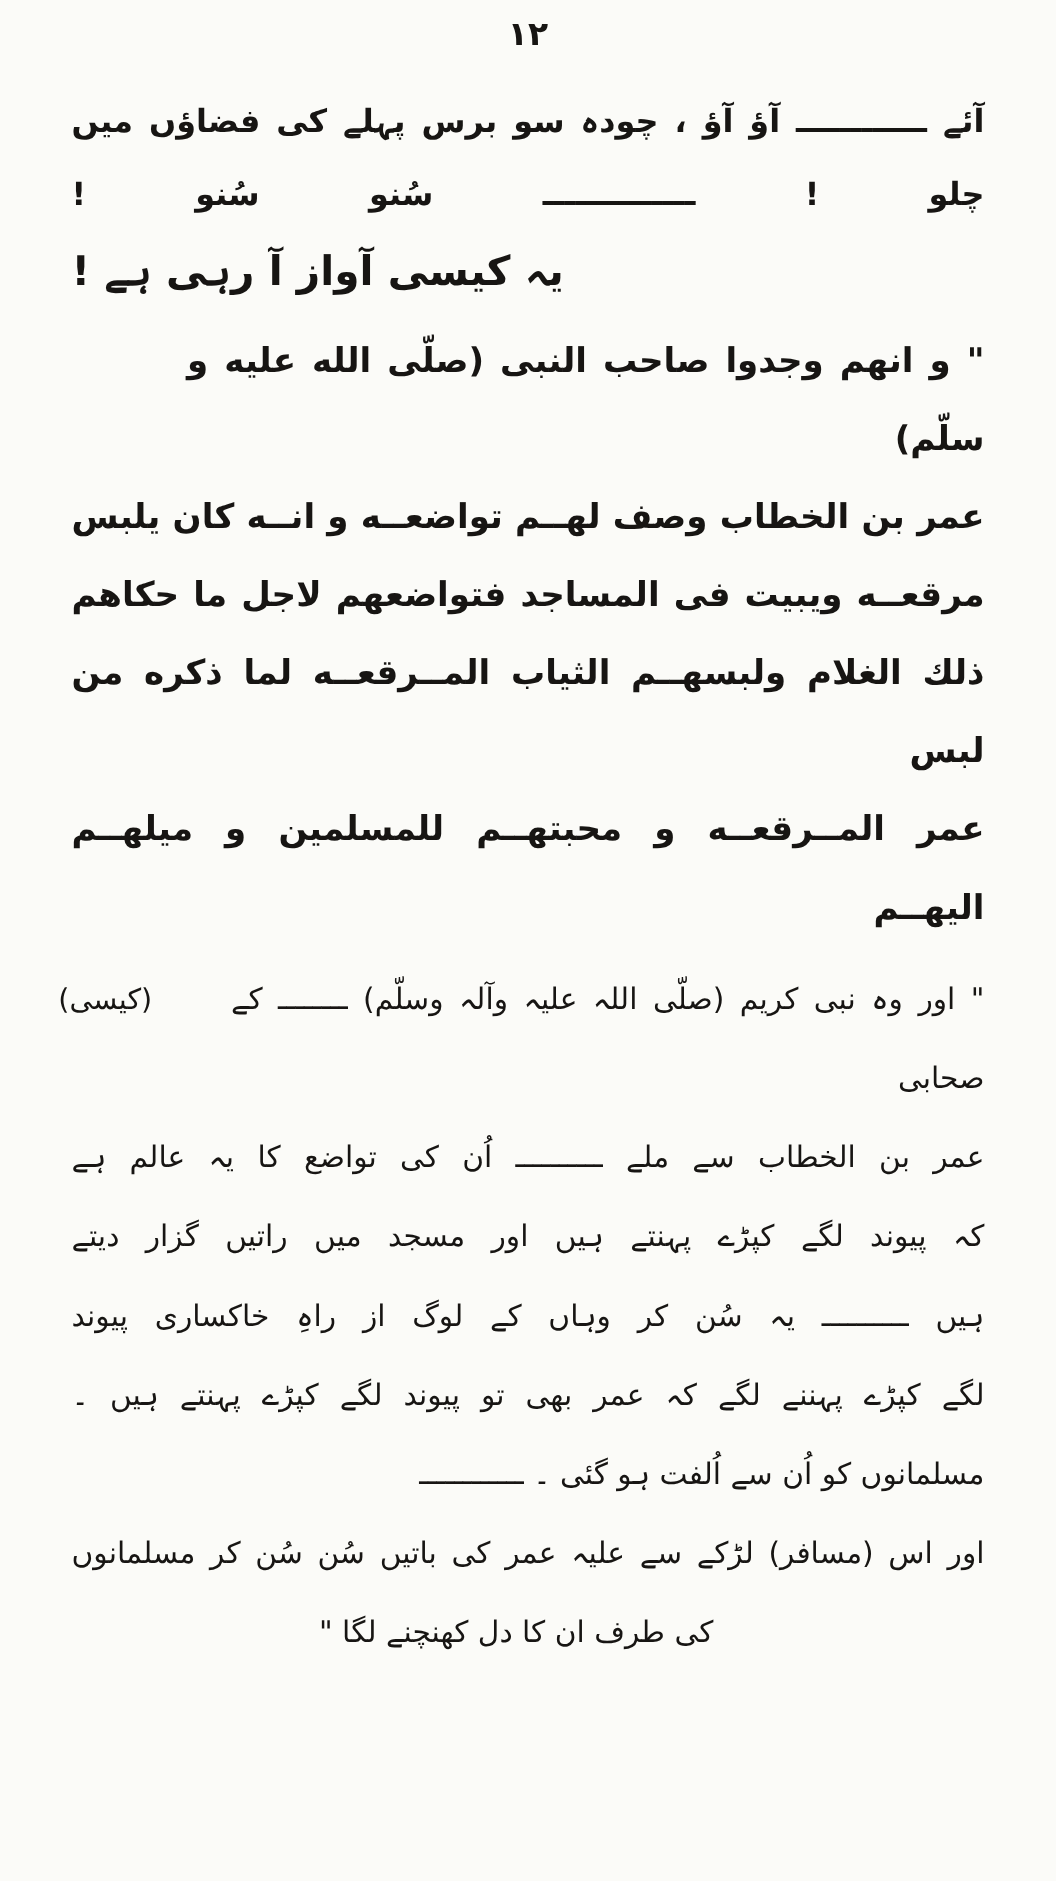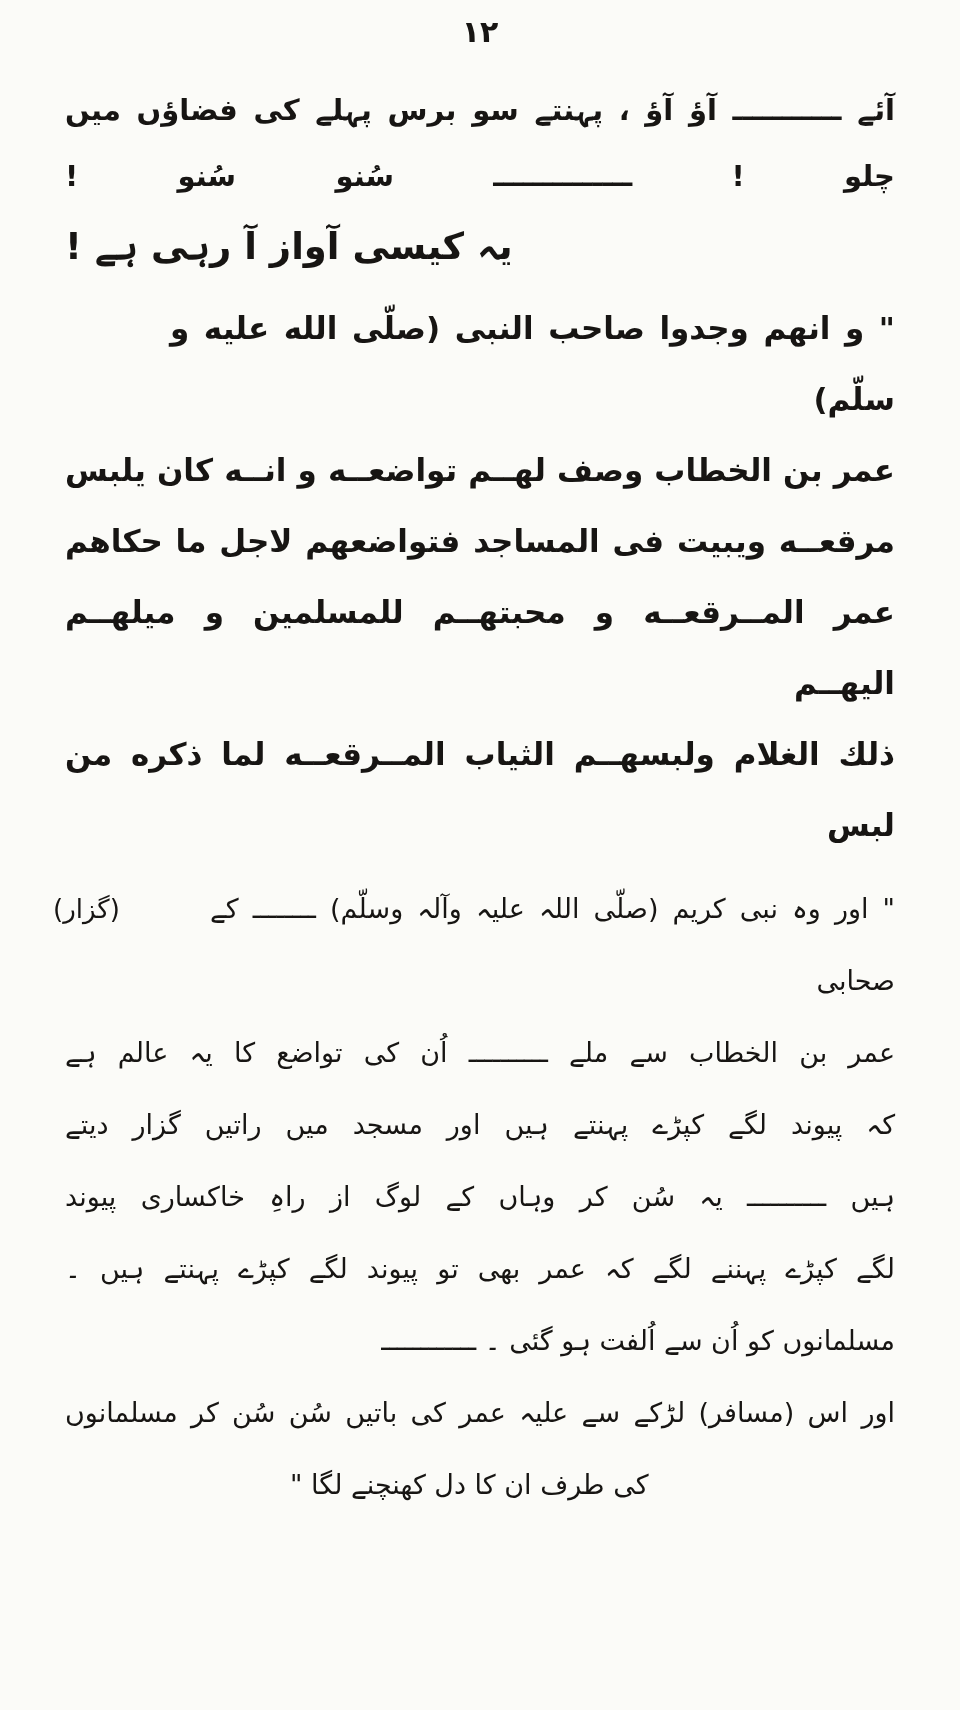--- a/index.html
+++ b/index.html
@@ -57,34 +57,34 @@
   .t5{text-align:right;}
   .t7{text-align:left;padding-left:225px;}
 </style>
 </head>
 <body>
 
 <div class="page">
 
   <div class="pageno">۱۲</div>
 
-  <div class="intro1">آئے ـــــــــــ آؤ آؤ ، پہنتے سو برس پہلے کی فضاؤں میں چلو ! ــــــــــــــ سُنو سُنو !</div>
+  <div class="intro1">آئے ــــــــــــ آؤ آؤ ، چودہ سو برس پہلے کی فضاؤں میں چلو ! ــــــــــــــ سُنو سُنو !</div>
   <div class="intro2">یہ کیسی آواز آ رہی ہے !</div>
 
   <div class="arabic">
     <div class="ln first">" و انهم وجدوا صاحب النبی (صلّی الله علیه و سلّم)</div>
     <div class="ln">عمر بن الخطاب وصف لهــم تواضعــه و انــه كان يلبس</div>
     <div class="ln">مرقعــه ويبيت فی المساجد فتواضعهم لاجل ما حكاهم</div>
+    <div class="ln">ذلك الغلام ولبسهــم الثياب المــرقعــه لما ذكره من لبس</div>
     <div class="ln">عمر المــرقعــه و محبتهــم للمسلمين و ميلهــم اليهــم</div>
-    <div class="ln">ذلك الغلام ولبسهــم الثياب المــرقعــه لما ذكره من لبس</div>
   </div>
 
   <div class="trans">
     <div class="t0 tj">
-      <span class="t-label">(گزار)</span>
+      <span class="t-label">(کیسی)</span>
       <span>" اور وہ نبی کریم (صلّی اللہ علیہ وآلہ وسلّم) ــــــــ کے صحابی</span>
     </div>
     <div class="tj">عمر بن الخطاب سے ملے ــــــــــ اُن کی تواضع کا یہ عالم ہے</div>
     <div class="tj">کہ پیوند لگے کپڑے پہنتے ہیں اور مسجد میں راتیں گزار دیتے</div>
     <div class="tj">ہیں ــــــــــ یہ سُن کر وہاں کے لوگ از راہِ خاکساری پیوند</div>
     <div class="tj">لگے کپڑے پہننے لگے کہ عمر بھی تو پیوند لگے کپڑے پہنتے ہیں ۔</div>
     <div class="t5">مسلمانوں کو اُن سے اُلفت ہو گئی ۔ ــــــــــــ</div>
     <div class="tj">اور اس (مسافر) لڑکے سے علیہ عمر کی باتیں سُن سُن کر مسلمانوں</div>
     <div class="t7">کی طرف ان کا دل کھنچنے لگا "</div>
   </div>

